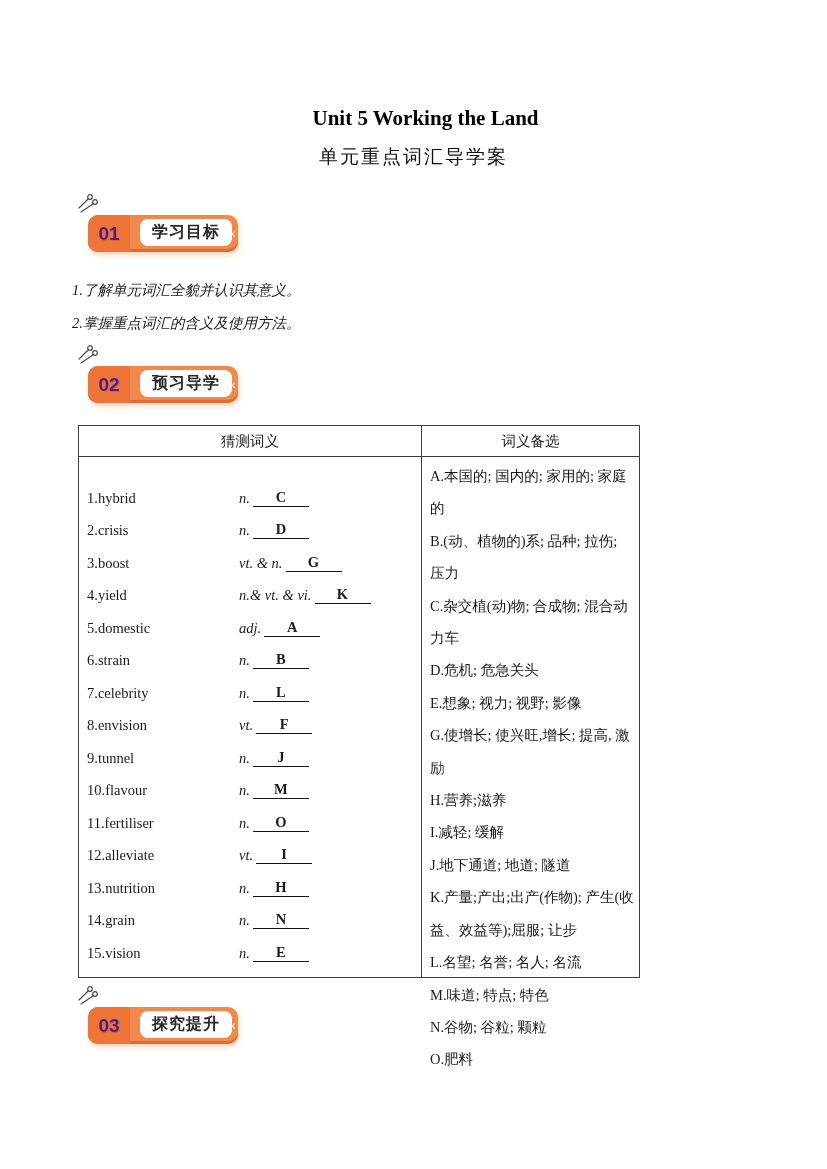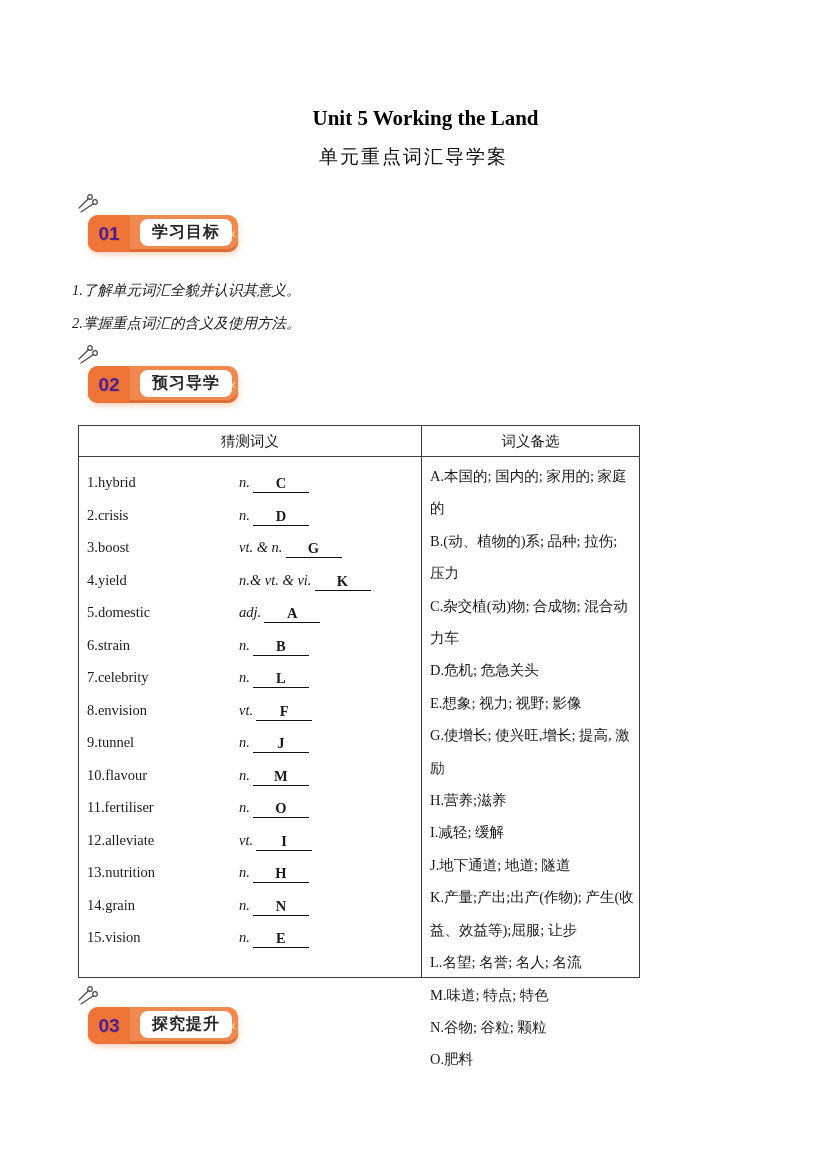--- a/index.html
+++ b/index.html
@@ -100,21 +100,21 @@
   .t-body { display: flex; height: calc(100% - 31.5px); }
   .t-col { box-sizing: border-box; }
   .t-col.left {
     width: 343px; border-right: 1.5px solid #3d3d3d;
     padding: 17px 0 0 8px;
   }
   .t-col.right {
     flex: 1; padding: 3px 4px 7px 8px;
   }
 
-  .word-row { height: 32.5px; display: flex; align-items: flex-start; }
+  .word-row { height: 32.5px; display: flex; align-items: flex-end; }
   .word-row .term { width: 152px; }
   .word-row .pos  { font-style: italic; margin-right: 3px; white-space: pre; }
   .word-row .blank {
     display: inline-block; min-width: 46px; padding: 0 5px;
     border-bottom: 1.3px solid #111;
     text-align: center; font-weight: bold;
     height: 18px; line-height: 18px;
   }
 
   .def-item { line-height: 32.4px; }

